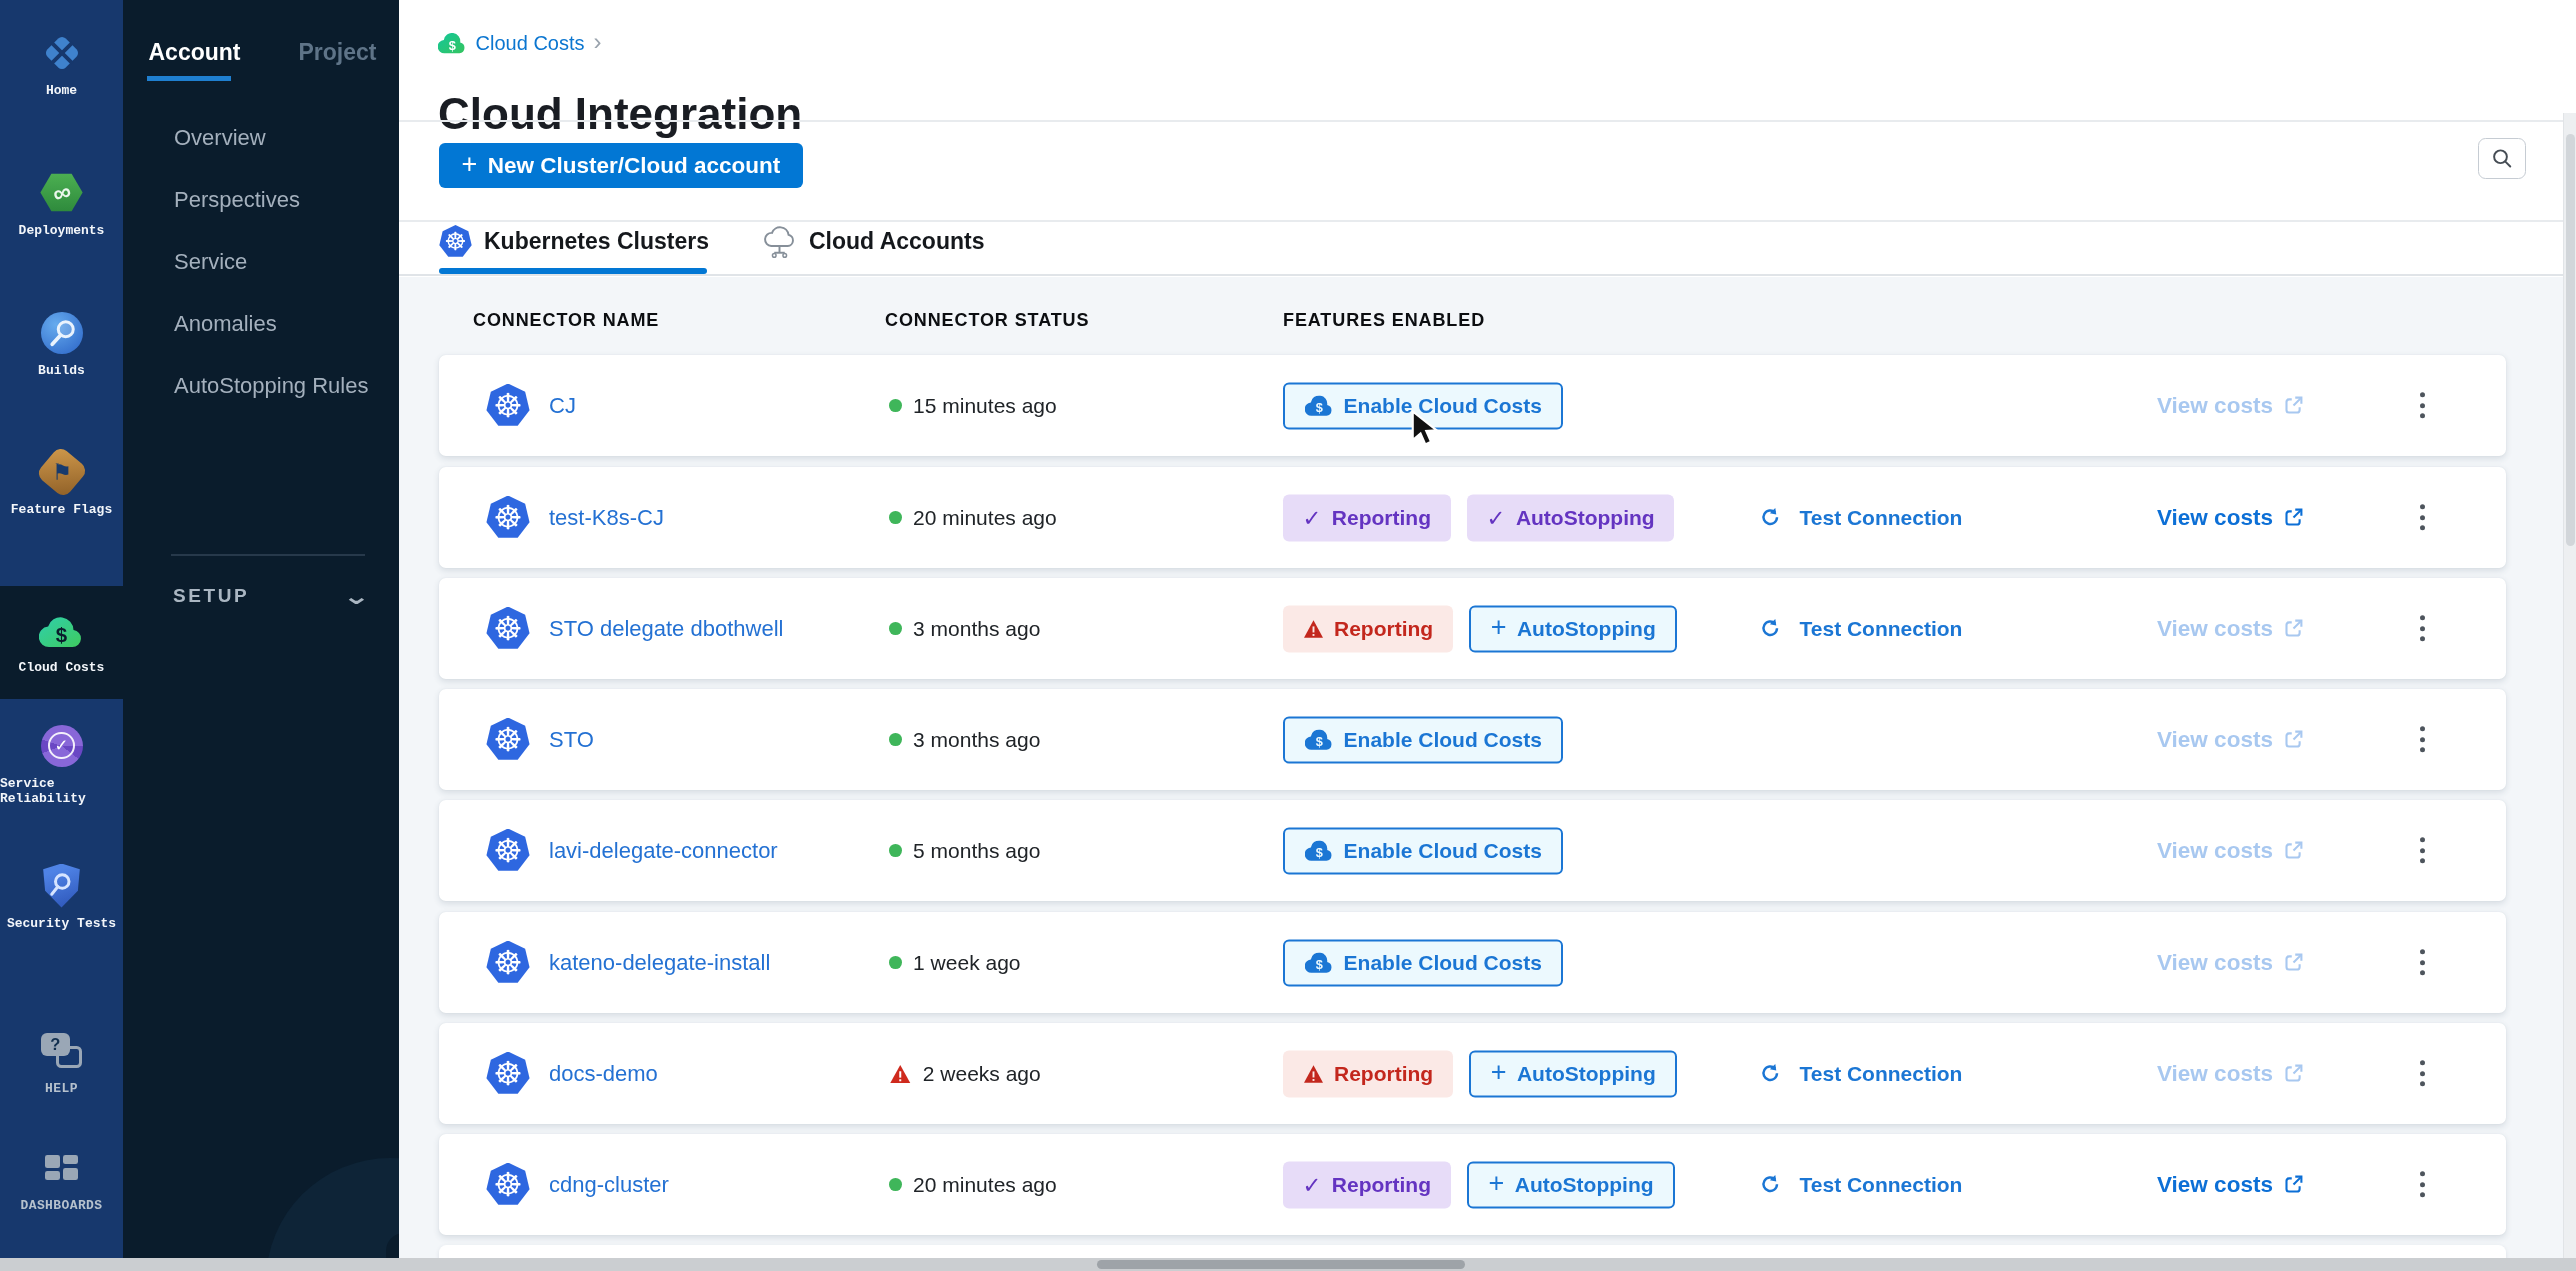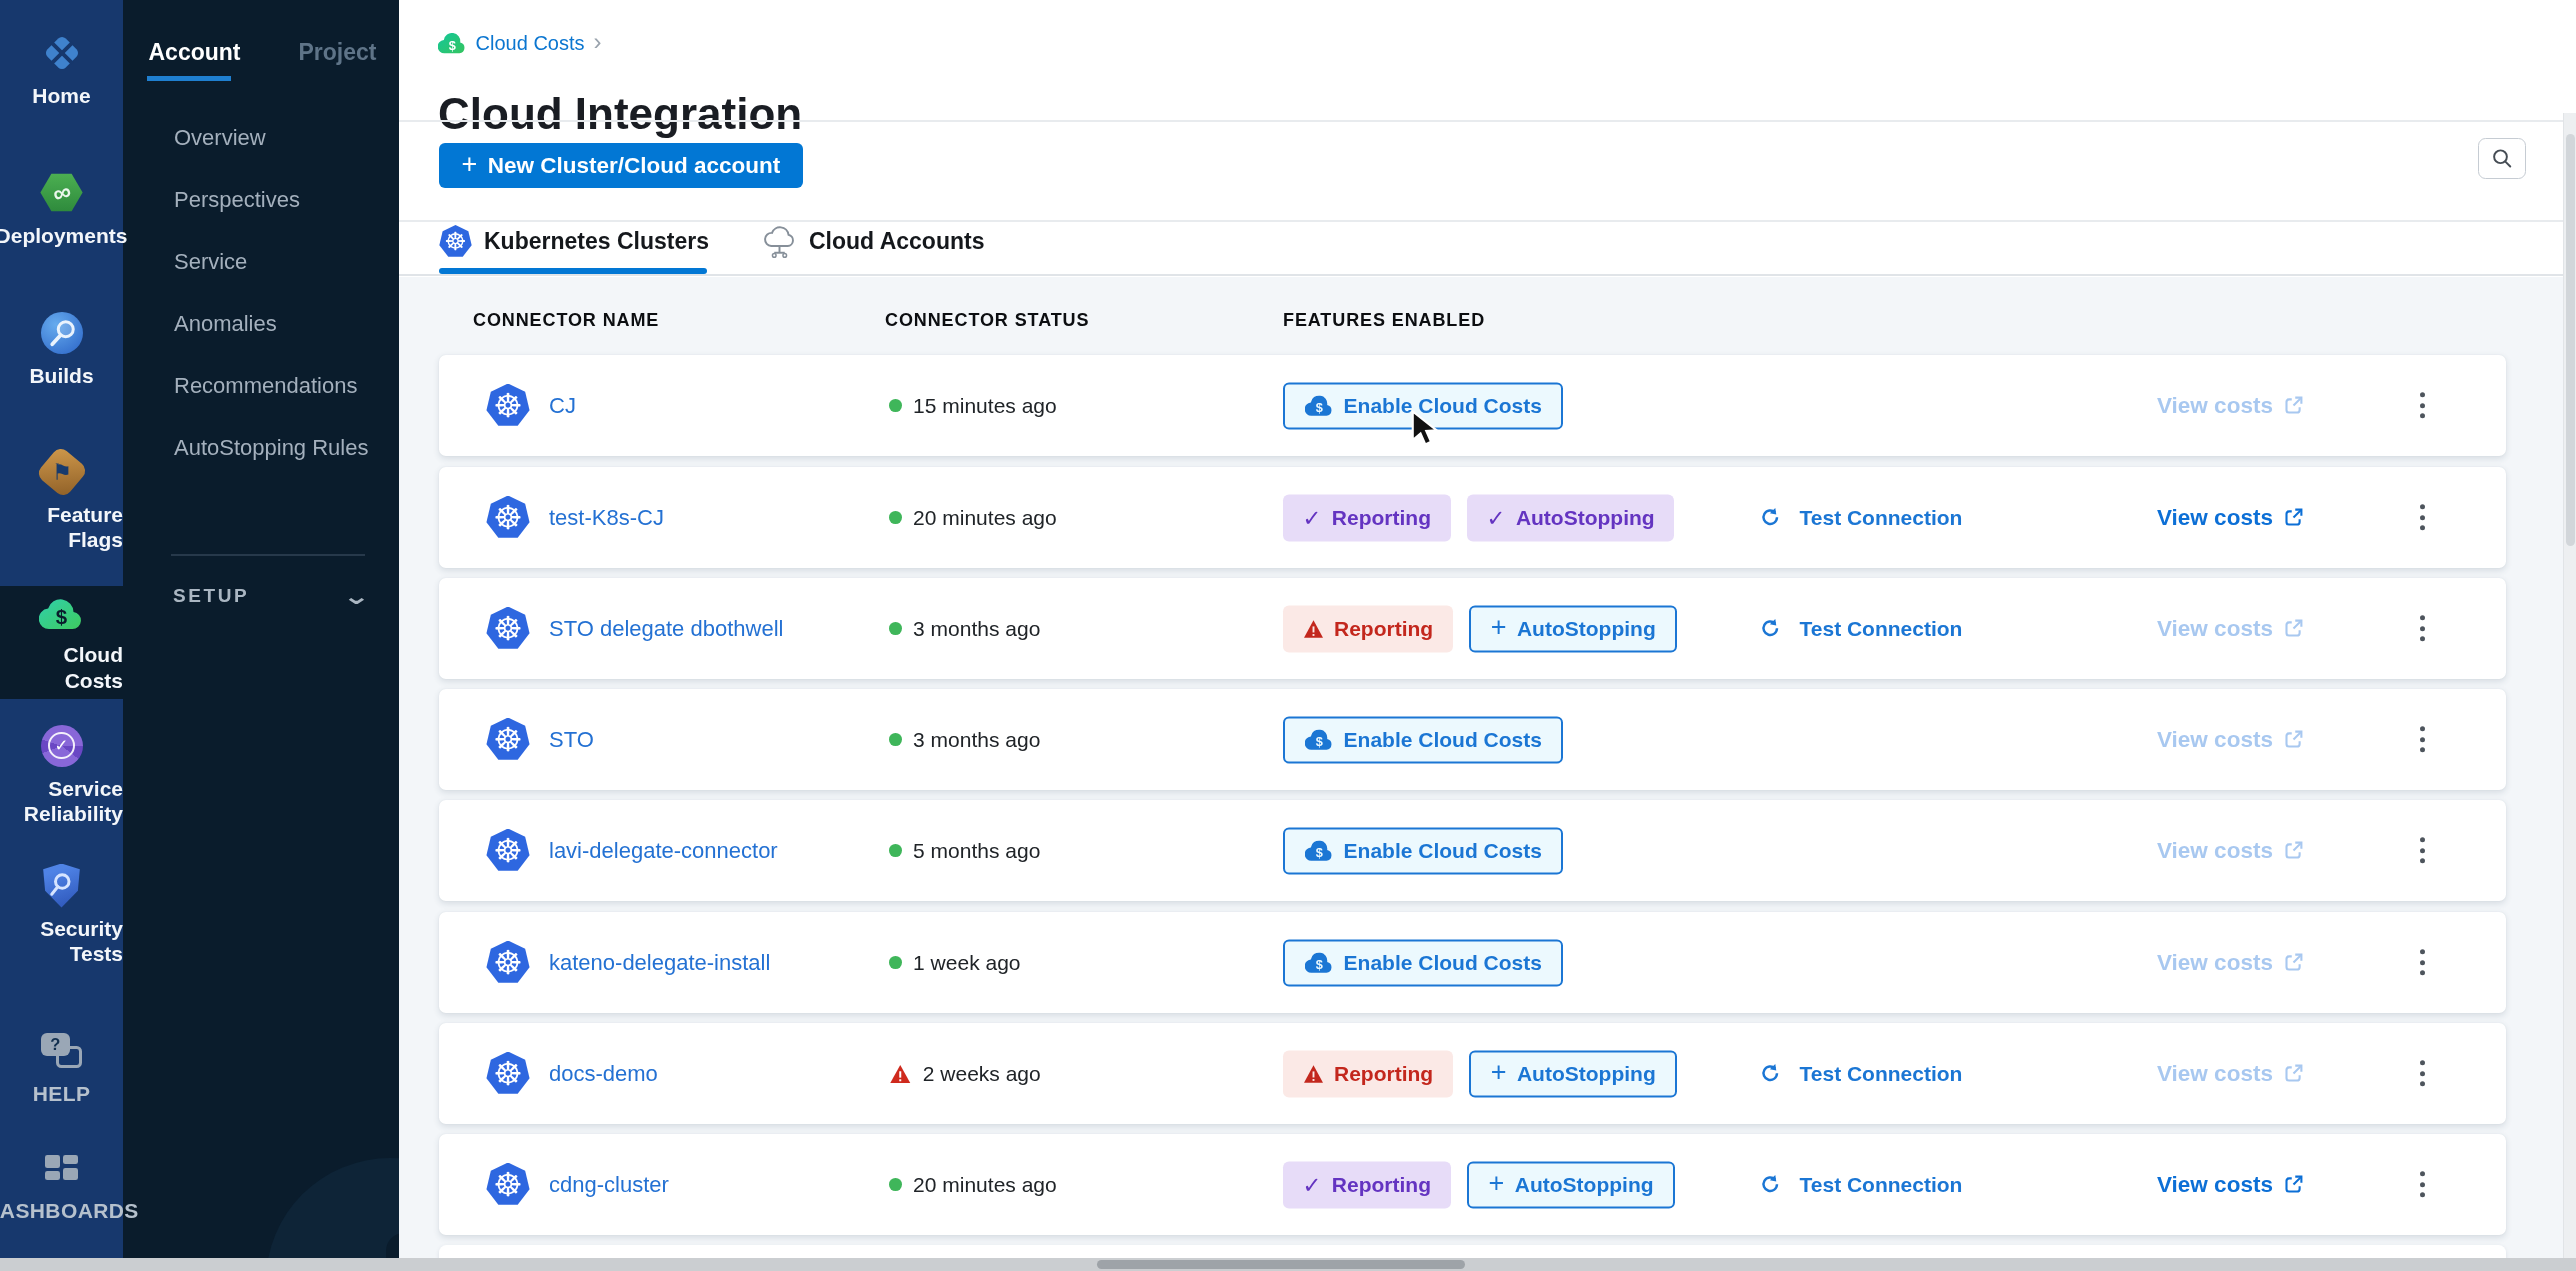--- a/index.html
+++ b/index.html
@@ -2,21 +2,21 @@
 <html style="font-size:12px"><head>
 <meta charset="utf-8">
 <style>
   html,body{margin:0;padding:0;}
   body{width:2576px;height:1271px;overflow:hidden;font-family:"Liberation Sans","DejaVu Sans",sans-serif;background:#fff;}
   .page{position:relative;width:2576px;height:1271px;display:flex;}
 
   
   .nav-rail{position:relative;width:123px;flex:0 0 123px;background:#17386d;z-index:5;}
   .rail-item{position:absolute;left:0;width:123px;display:flex;flex-direction:column;align-items:center;gap:7.5px;cursor:pointer;}
-  .rail-item .lbl{color:#f3f6fa;font-size:21px;font-weight:600;text-align:right;line-height:1.22;}
+  .rail-item .lbl{color:#f3f6fa;font-size:13px;font-weight:600;text-align:left;line-height:1.22;font-family:Liberation Mono, monospace;}
   .rail-item.dim .lbl{color:#b6c1cd;font-weight:600;letter-spacing:0.4px;}
   .ni-home{top:30px}.ni-deploy{top:170px}.ni-builds{top:310px}.ni-ff{top:449px}
   .ni-cc{top:586px;height:113px;justify-content:center;background:#0a1c2c;gap:6px;}
   .ni-sr{top:723px}.ni-st{top:863px}.ni-help{top:1028px}.ni-dash{top:1145px}
   .ric{width:45px;height:45px;display:flex;align-items:center;justify-content:center;}
   .hexagon{width:44px;height:39px;background:linear-gradient(180deg,#4cb052,#2e8a3c);clip-path:polygon(27% 2%,73% 2%,98% 50%,73% 98%,27% 98%,2% 50%);display:flex;align-items:center;justify-content:center;}
   .hexagon span{color:#eaf6ec;font-size:25px;font-weight:700;transform:rotate(-15deg);}
   .builds-circ{width:42px;height:42px;border-radius:50%;background:radial-gradient(circle at 35% 30%,#66abee,#2a63c6);display:flex;align-items:center;justify-content:center;}
   .ff-sq{width:38px;height:38px;border-radius:9px;background:linear-gradient(135deg,#d19a4c,#8e5f27);transform:rotate(40deg);display:flex;align-items:center;justify-content:center;}
   .ff-sq span{transform:rotate(-40deg);color:#173a6d;font-size:22.5px;font-weight:700;}
@@ -213,21 +213,20 @@
     <div class="scope-tabs">
       <span class="scope-tab active">Account</span>
       <span class="scope-tab inactive">Project</span>
     </div>
     <div class="scope-underline"></div>
     <nav class="mod-menu">
       <div class="mod-item">Overview</div>
       <div class="mod-item">Perspectives</div>
       <div class="mod-item">Service</div>
       <div class="mod-item">Anomalies</div>
-      <div class="mod-item">Recommendations</div>
       <div class="mod-item">AutoStopping Rules</div>
     </nav>
     <div class="mod-divider"></div>
     <div class="setup-row">
       <span class="setup-lbl">SETUP</span>
       <span class="setup-chev">⌄</span>
     </div>
     <div class="watermark">
         <span class="stem"></span>
       </div>

